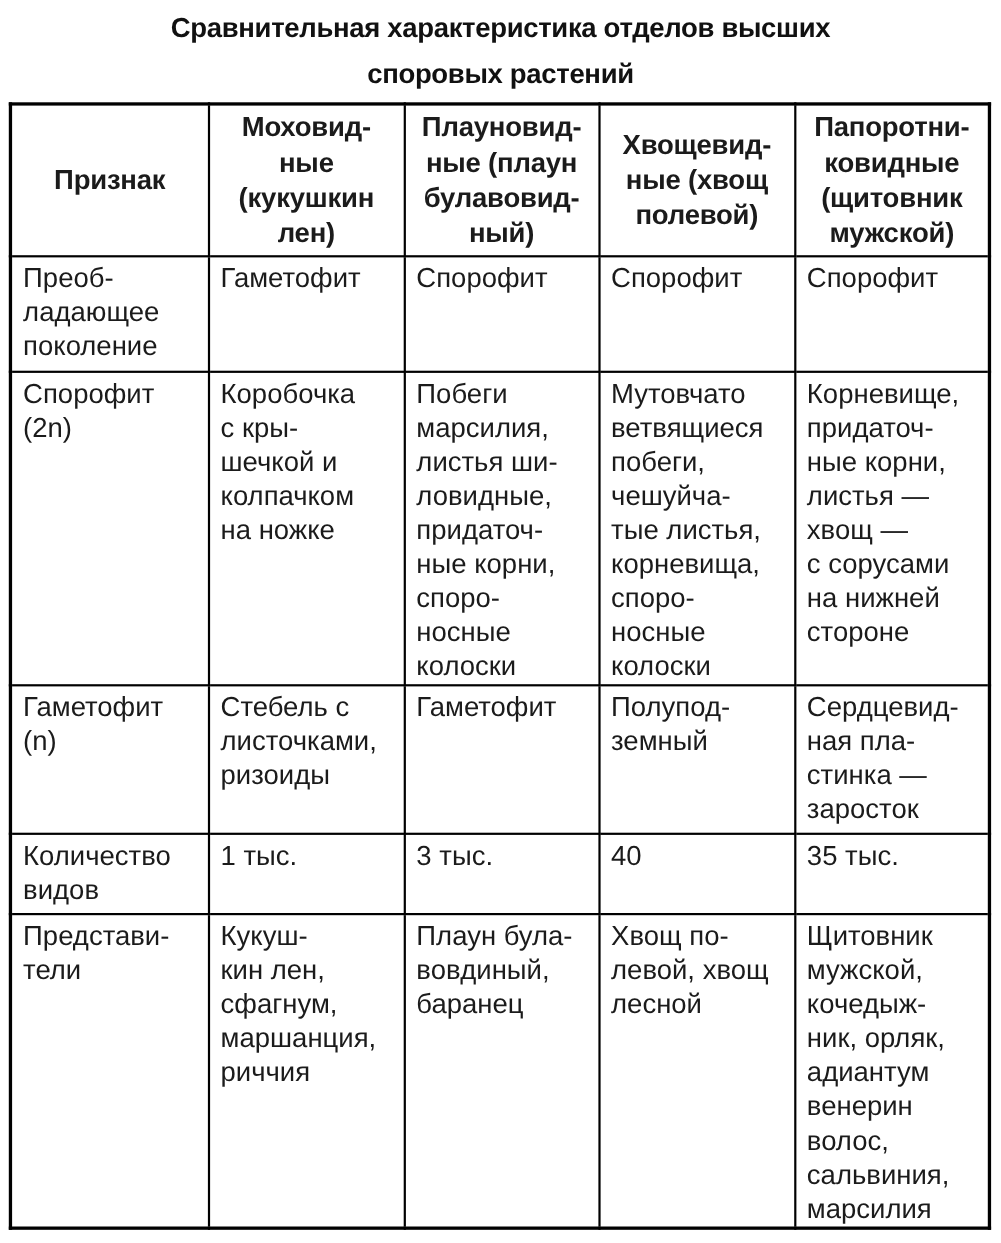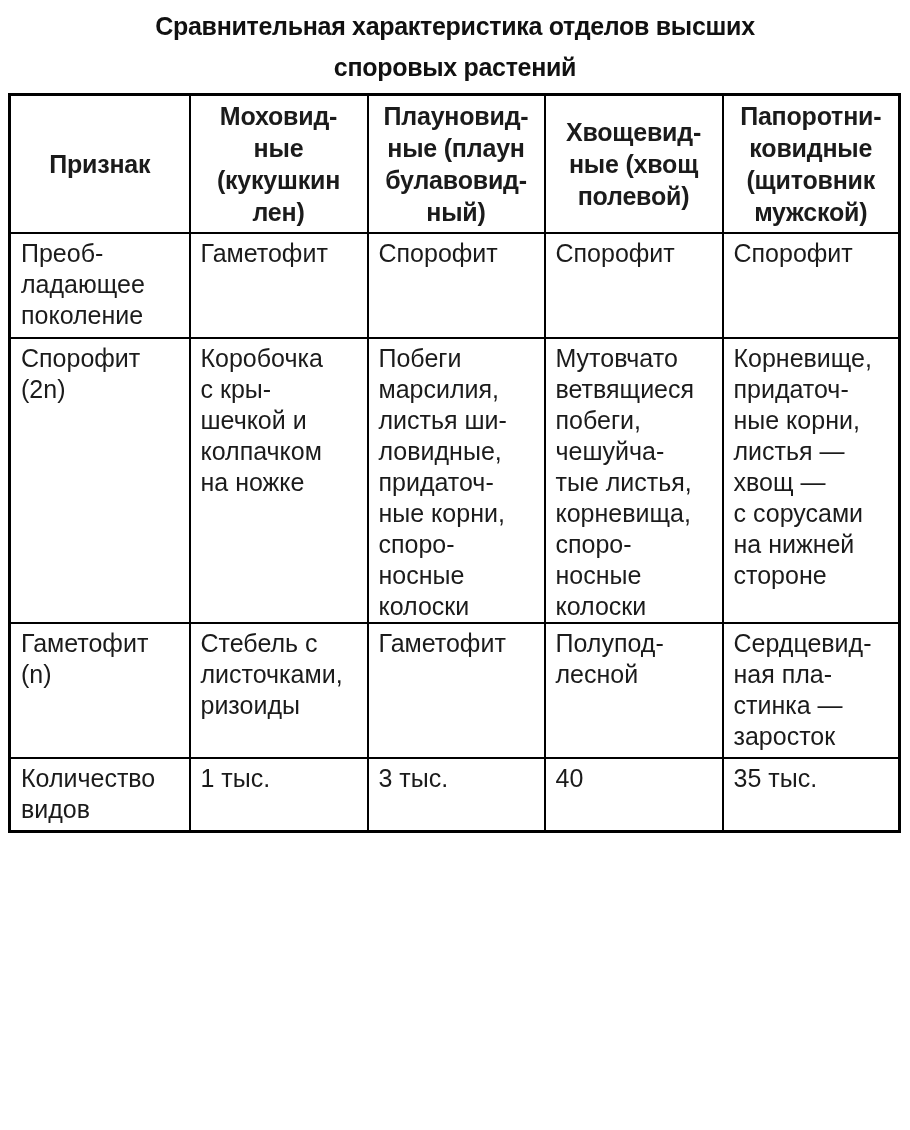--- a/index.html
+++ b/index.html
@@ -143,28 +143,52 @@
 стороне</td>
     </tr>
     <tr class="r2">
       <td>Гаметофит
 (n)</td>
       <td>Стебель с
 листочками,
 ризоиды</td>
       <td>Гаметофит</td>
       <td>Полупод-
-лесной</td>
+земный</td>
       <td>Сердцевид-
 ная пла-
 стинка —
 заросток</td>
     </tr>
     <tr class="r3">
       <td>Количество
 видов</td>
       <td>1 тыс.</td>
       <td>3 тыс.</td>
       <td>40</td>
       <td>35 тыс.</td>
     </tr>
+    <tr class="r4">
+      <td>Представи-
+тели</td>
+      <td>Кукуш-
+кин лен,
+сфагнум,
+маршанция,
+риччия</td>
+      <td>Плаун була-
+вовдиный,
+баранец</td>
+      <td>Хвощ по-
+левой, хвощ
+лесной</td>
+      <td>Щитовник
+мужской,
+кочедыж-
+ник, орляк,
+адиантум
+венерин
+волос,
+сальвиния,
+марсилия</td>
+    </tr>
   </tbody>
 </table>
 
 </body></html>

